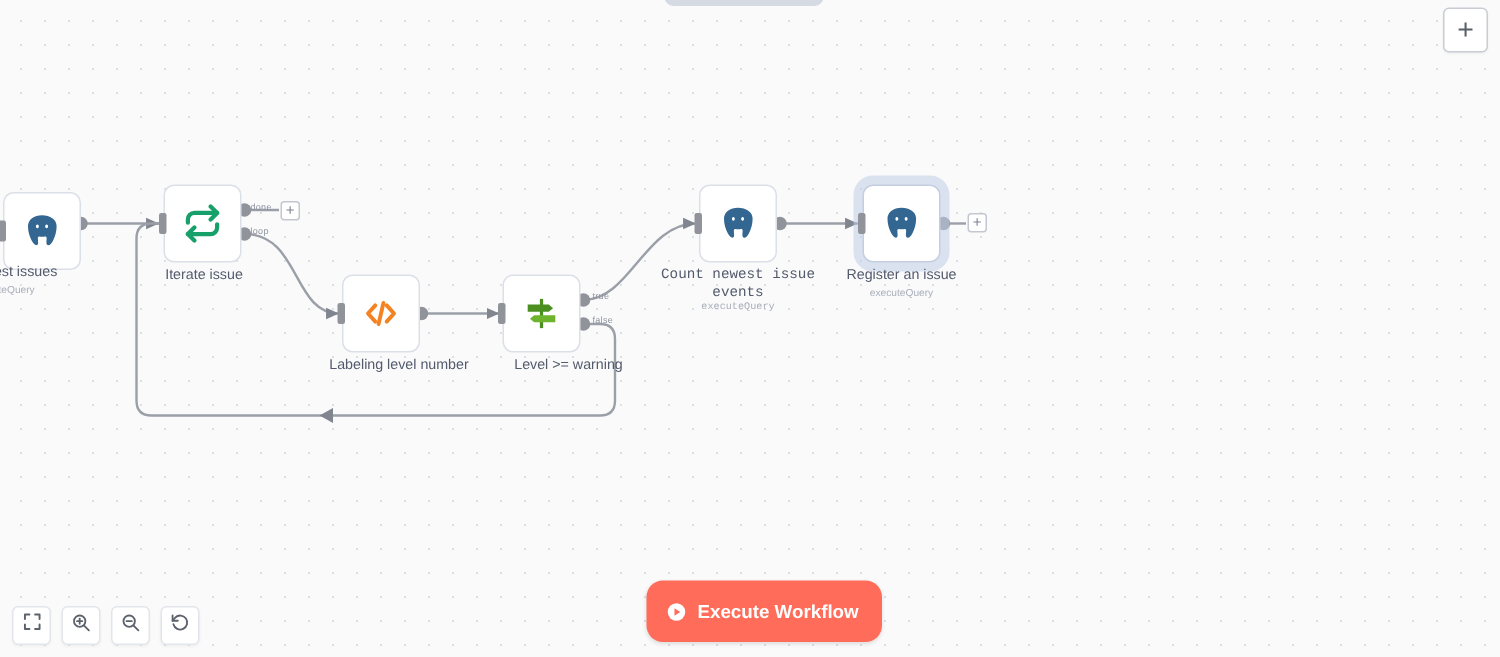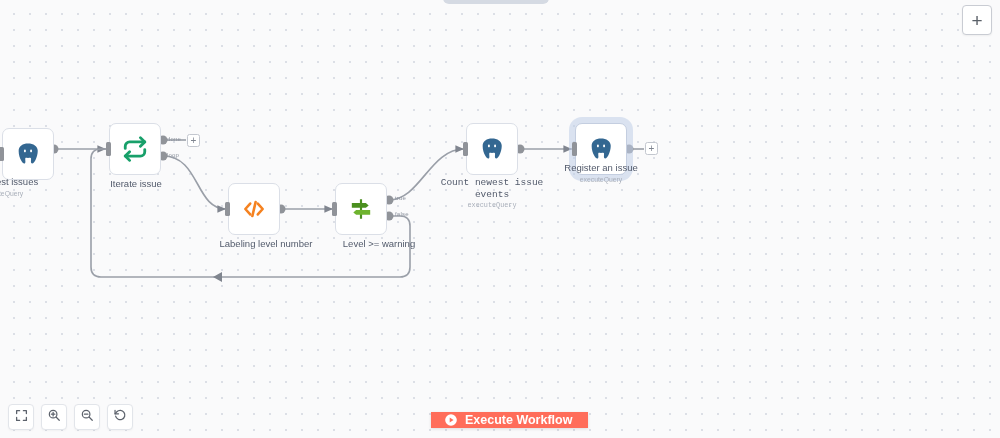--- a/index.html
+++ b/index.html
@@ -116,24 +116,24 @@
     border-radius: 4px;
     display: flex; align-items: center; justify-content: center;
     color: #5c626c;
     box-shadow: 0 1px 2px rgba(0,0,0,0.04);
   }
 
   
   #execute-workflow-button {
     position: absolute;
     left: 431px; bottom: 10px;
-    height: 16px;
+    height: 41px;
     padding: 0 16px 0 13px;
     background: #ff6d5a;
-    border-radius: 0;
+    border-radius: 11px;
     display: flex; align-items: center; gap: 7px;
     color: #ffffff;
     font-size: 12.5px;
     font-weight: bold;
     box-shadow: 0 1px 3px rgba(0,0,0,0.12);
     white-space: nowrap;
   }
 </style>
 </head>
 <body>
@@ -251,21 +251,21 @@
   <div class="node selected" style="left:575px; top:123px;">
     <span class="port-in"></span>
     <span class="icon">
       <svg width="26" height="26" viewBox="0 0 32 32">
         <path d="M16 3C9.5 3 4.5 6.3 4.5 12.2c0 4.4 1.3 8.6 3.1 11.8 1.2 2.2 2.6 3.6 3.8 3.6 1 0 1.4-.8 1.4-2.2 0-1.1-.2-2.3-.2-3.4 0-.9.3-1.5 1.1-1.5.6 0 1.2.3 2.3.3s1.9-.3 2.6-.3c.8 0 1.2.5 1.2 1.4 0 1-.2 2.2-.2 3.3 0 1.5.5 2.4 1.6 2.4 1.3 0 2.7-1.5 3.9-3.9 1.7-3.3 2.9-7.5 2.9-11.7C28 6.3 22.6 3 16 3z" fill="#336791"></path>
         <path d="M12.2 10.6c.7 0 1.2.7 1.2 1.6s-.5 1.6-1.2 1.6-1.2-.7-1.2-1.6.5-1.6 1.2-1.6zm7.6 0c.7 0 1.2.7 1.2 1.6s-.5 1.6-1.2 1.6-1.2-.7-1.2-1.6.5-1.6 1.2-1.6z" fill="#ffffff"></path>
         <path d="M16 16.4c-1.6 0-2.9.6-2.9 1.3 0 .7 1.3 1.3 2.9 1.3s2.9-.6 2.9-1.3c0-.7-1.3-1.3-2.9-1.3z" fill="#336791"></path>
       </svg>
     </span>
   </div>
-  <div class="caption" style="left:531px; top:162px;">
+  <div class="caption" style="left:531px; top:178px;">
     <span>Register an issue</span>
     <span class="sub">executeQuery</span>
   </div>
 
   <div class="port-label" style="left:167px; top:136px;">done</div>
   <div class="port-label" style="left:167px; top:152px;">loop</div>
   <div class="port-label" style="left:395px; top:195px;">true</div>
   <div class="port-label" style="left:395px; top:211px;">false</div>
 
   <div class="add-stub" style="left:187px; top:134px;">+</div>

